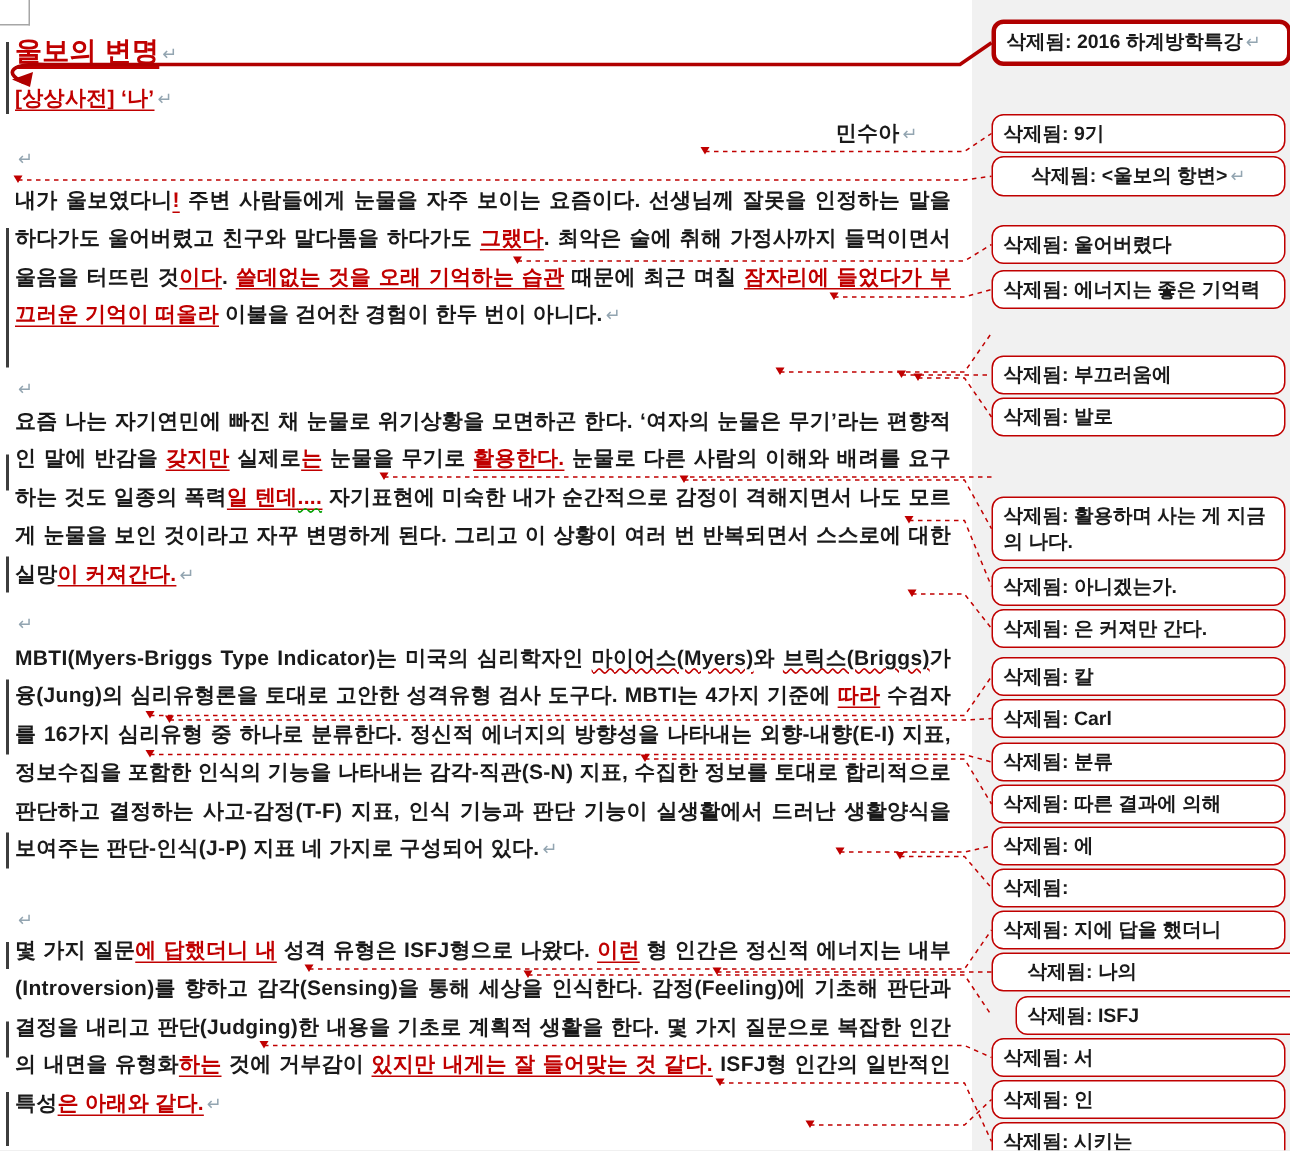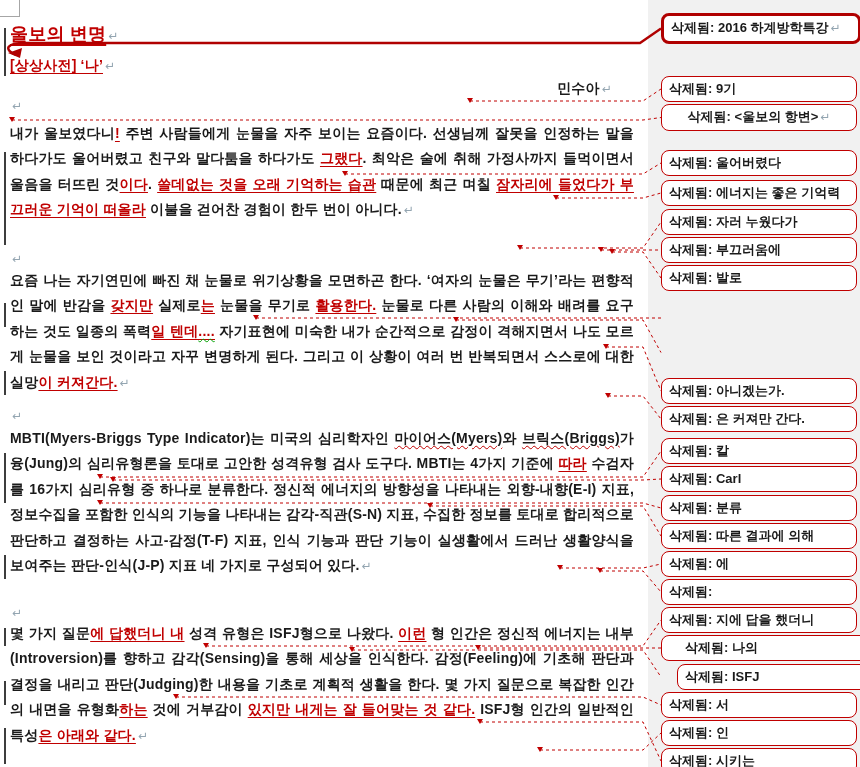--- a/index.html
+++ b/index.html
@@ -111,23 +111,23 @@
       <path d="M 537 747 L 543 747 L 540 752 Z" fill="#c00000"></path>
       <polyline points="480,722 643,722 661,761" fill="none" stroke="#c00000" stroke-width="1" stroke-dasharray="3,3"></polyline>
       <path d="M 477 719 L 483 719 L 480 724 Z" fill="#c00000"></path>
     </svg>
   <div id="balloons">
       <div class="balloon selected" style="top: 13px;"><span class="lbl">삭제됨:</span><span class="del-txt"> 2016 하계방학특강</span><span class="run-pilcrow">↵</span></div>
       <div class="balloon" style="top: 76px;"><span class="lbl">삭제됨:</span><span class="del-txt"> 9기</span></div>
       <div class="balloon" style="top: 104px; text-align: center;"><span class="lbl">삭제됨:</span><span class="del-txt"> &lt;울보의 항변&gt;</span><span class="run-pilcrow">↵</span></div>
       <div class="balloon" style="top: 150px;"><span class="lbl">삭제됨:</span><span class="del-txt"> 울어버렸다</span></div>
       <div class="balloon" style="top: 180px;"><span class="lbl">삭제됨:</span><span class="del-txt"> 에너지는 좋은 기억력</span></div>
-      <div class="balloon" style="top: 209px;"><span class="lbl">삭제됨:</span><span class="del-txt"> 자러 누웠다가</span></div>
       <div class="balloon" style="top: 237px;"><span class="lbl">삭제됨:</span><span class="del-txt"> 부끄러움에</span></div>
       <div class="balloon" style="top: 265px;"><span class="lbl">삭제됨:</span><span class="del-txt"> 발로</span></div>
+      <div class="balloon" style="top: 331px;"><span class="lbl">삭제됨:</span><span class="del-txt"> 활용하며 사는 게 지금의 나다.</span></div>
       <div class="balloon" style="top: 406px;"><span class="lbl">삭제됨:</span><span class="del-txt"> 은 커져만 간다.</span></div>
       <div class="balloon" style="top: 378px;"><span class="lbl">삭제됨:</span><span class="del-txt">  아니겠는가.</span></div>
       <div class="balloon" style="top: 438px;"><span class="lbl">삭제됨:</span><span class="del-txt"> 칼</span></div>
       <div class="balloon" style="top: 466px;"><span class="lbl">삭제됨:</span><span class="del-txt"> Carl</span></div>
       <div class="balloon" style="top: 495px;"><span class="lbl">삭제됨:</span><span class="del-txt"> 분류</span></div>
       <div class="balloon" style="top: 551px;"><span class="lbl">삭제됨:</span><span class="del-txt"> 에</span></div>
       <div class="balloon" style="top: 523px;"><span class="lbl">삭제됨:</span><span class="del-txt"> 따른 결과에 의해</span></div>
       <div class="balloon" style="top: 579px;"><span class="lbl">삭제됨:</span><span class="del-txt"></span></div>
       <div class="balloon" style="top: 607px;"><span class="lbl">삭제됨:</span><span class="del-txt"> 지에 답을 했더니</span></div>
       <div class="balloon" style="top: 635px; padding-left: 23px;"><span class="lbl">삭제됨:</span><span class="del-txt"> 나의</span></div>

